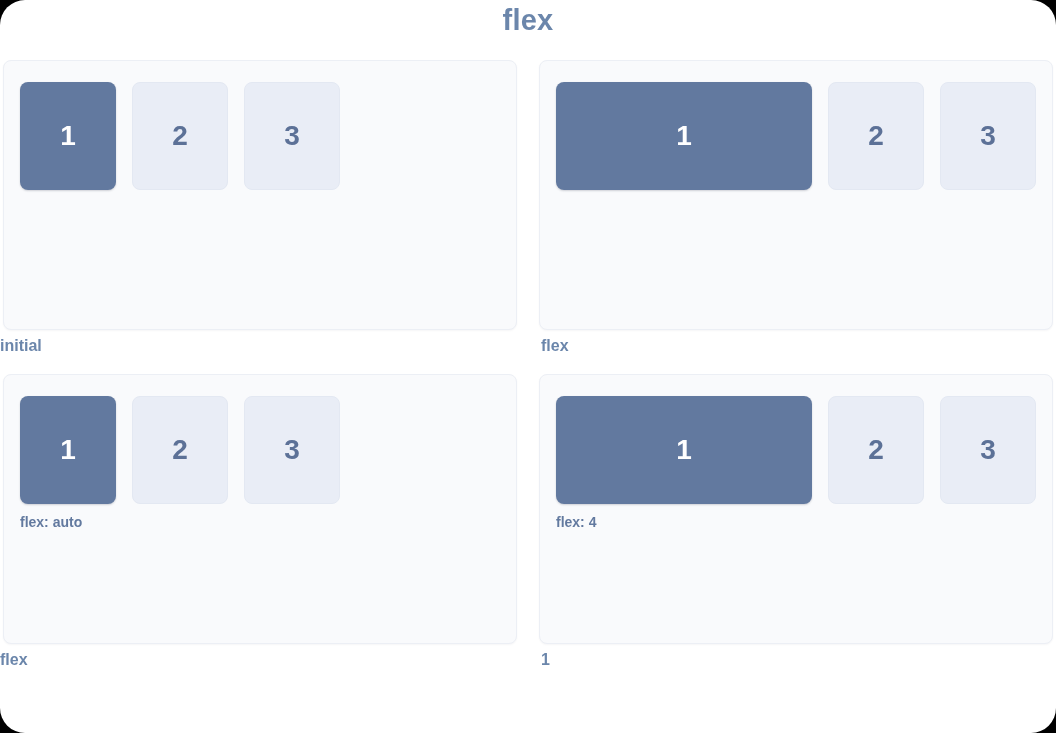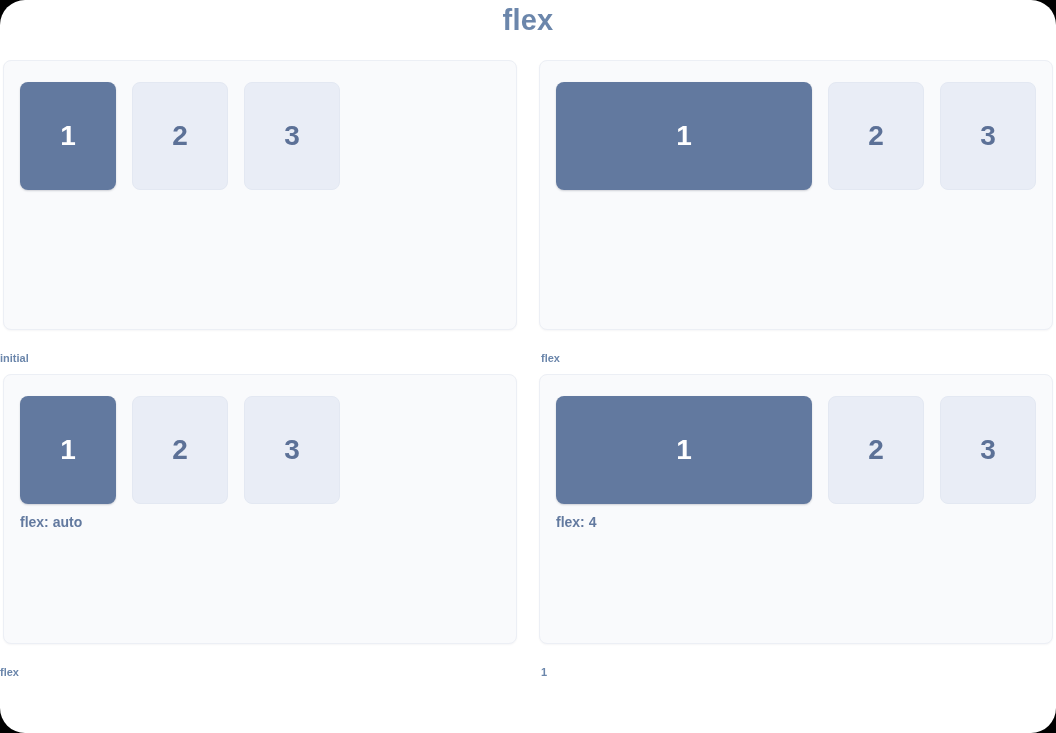--- a/index.html
+++ b/index.html
@@ -111,22 +111,22 @@
     font-size: 14px;
     font-weight: bold;
     color: #62799f;
     line-height: 18px;
   }
 
   
   .cell-label {
     position: absolute;
     left: 0px;
-    top: 288px;
-    font-size: 11px;
+    top: 276px;
+    font-size: 16px;
     font-weight: bold;
     color: #6b86ab;
     line-height: 20px;
     white-space: nowrap;
   }
   .demo-cell:nth-child(2) .cell-label,
   .demo-cell:nth-child(4) .cell-label { left: 2px; }
   .demo-cell:nth-child(1) .cell-label,
   .demo-cell:nth-child(3) .cell-label { left: -3px; }
 </style>

